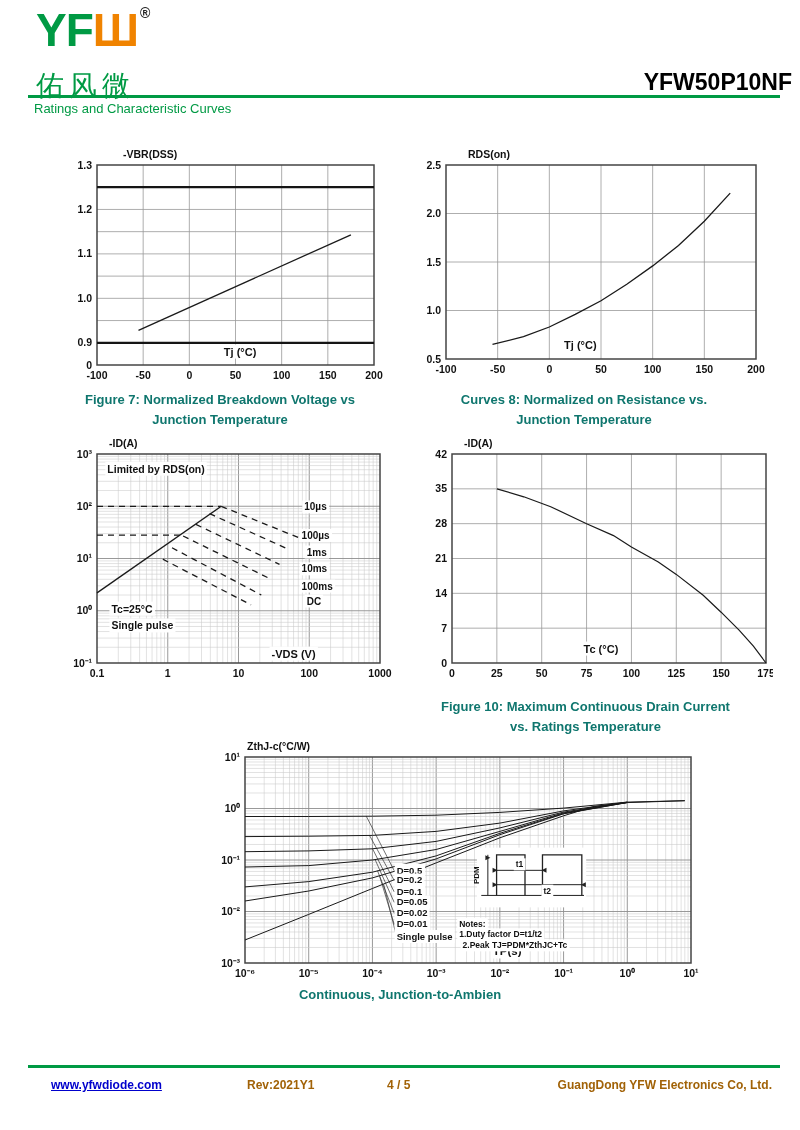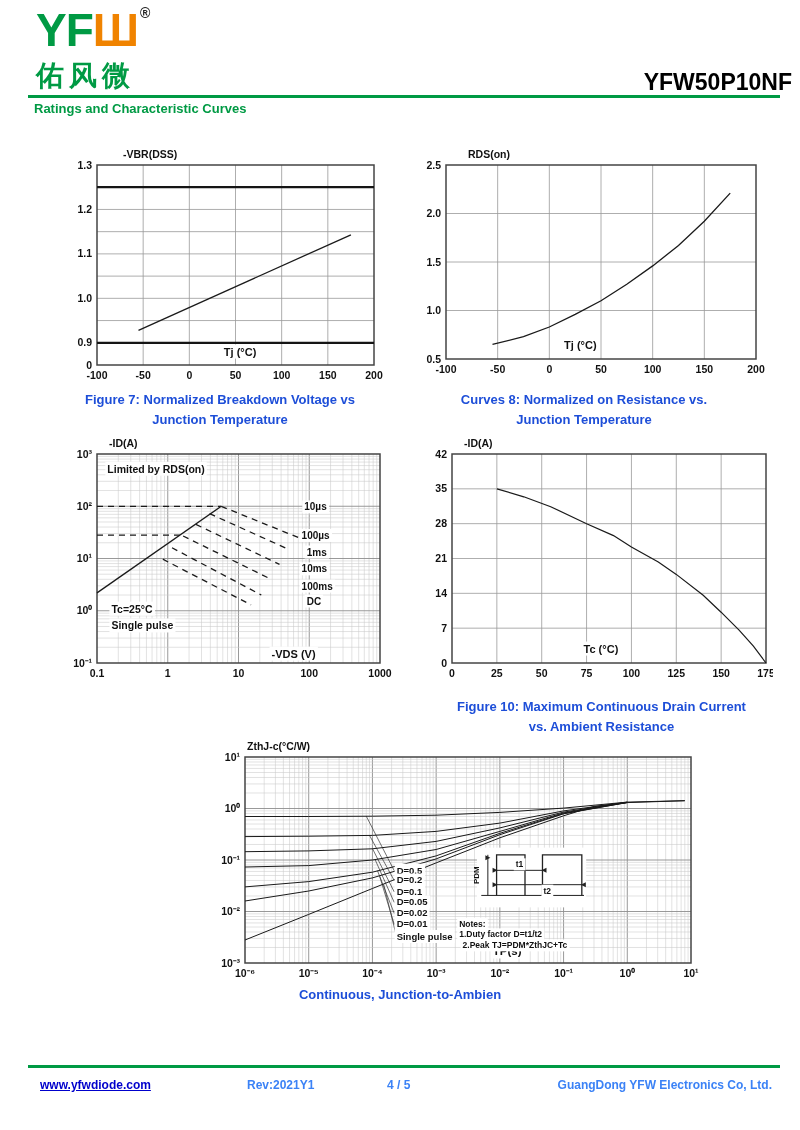--- a/index.html
+++ b/index.html
@@ -5,32 +5,32 @@
   :root{ --green:#009A44; --orange:#F08300; --link:#0000CC; --ink:#111; }
   html,body{margin:0;padding:0;background:#e8e8e8;}
   .page{position:relative;width:800px;height:1130px;background:#ffffff;margin:0 auto;
         font-family:"Liberation Sans", sans-serif;color:var(--ink);overflow:hidden;}
   
   .logo{position:absolute;left:36px;top:6px;line-height:1;}
   .logo-row{font-size:46px;font-weight:800;letter-spacing:-1px;}
   .logo-yf{color:var(--green);}
   .logo-w{color:var(--orange);}
   .logo-reg{font-size:14px;font-weight:700;color:#222;vertical-align:28px;margin-left:2px;}
-  .logo-cn{font-size:28px;font-weight:700;color:var(--green);letter-spacing:5px;margin-top:9px;}
+  .logo-cn{font-size:28px;font-weight:400;color:var(--green);letter-spacing:5px;margin-top:19px;}
   .part-number{position:absolute;top:69px;right:8px;font-size:23px;font-weight:800;color:#000;}
   .rule{position:absolute;left:28px;width:752px;height:3px;background:var(--green);}
   .rule-top{top:95px;} .rule-bottom{top:1065px;}
-  .section-title{position:absolute;left:34px;top:101px;font-size:13px;font-weight:700;color:var(--green);}
+  .section-title{position:absolute;left:34px;top:101px;font-size:13px;font-weight:400;color:var(--green);}
   
   .chart{position:absolute;}
   .chart svg{display:block;}
-  .cap{position:absolute;text-align:center;font-size:13px;font-weight:800;line-height:20px;color:#1d4ed8;}
+  .cap{position:absolute;text-align:center;font-size:13px;font-weight:800;line-height:20px;color:#0f766e;}
   
-  .footer-item{position:absolute;top:1078px;font-size:12px;font-weight:800;color:#3b82f6;}
-  .website{left:40px;color:var(--link);cursor:pointer;}
+  .footer-item{position:absolute;top:1078px;font-size:12px;font-weight:800;color:#a16207;}
+  .website{left:51px;color:var(--link);cursor:pointer;}
   .rev{left:247px;} .pageno{left:387px;} .company{right:28px;margin-left:48px;}
 </style>
 </head>
 <body>
 
 <div class="page">
 
   <div class="logo">
     <div class="logo-row"><span class="logo-yf">YF</span><span class="logo-w">Ш</span><span class="logo-reg">®</span></div>
     <div class="logo-cn">佑风微</div>
@@ -490,23 +490,23 @@
   </div>
 
   <div class="cap" style="left:55px;top:390px;width:330px">
     <div>Figure 7: Normalized Breakdown Voltage vs</div>
     <div>Junction Temperature</div>
   </div>
   <div class="cap" style="left:398px;top:390px;width:372px">
     <div>Curves 8: Normalized on Resistance vs.</div>
     <div>Junction Temperature</div>
   </div>
-  <div class="cap" style="left:414px;top:697px;width:375px">
+  <div class="cap" style="left:398px;top:697px;width:375px">
     <div>Figure 10: Maximum Continuous Drain Current</div>
-    <div>vs. Ambient Resistance</div>
+    <div>vs. Ratings Temperature</div>
   </div>
   <div class="cap" style="left:200px;top:985px;width:400px">
     <div>Continuous, Junction-to-Ambien</div>
   </div>
 
   <div class="rule rule-bottom"></div>
   <a class="footer-item website" href="#">www.yfwdiode.com</a>
   <div class="footer-item rev">Rev:2021Y1</div>
   <div class="footer-item pageno">4 / 5</div>
   <div class="footer-item company">GuangDong YFW Electronics Co, Ltd.</div>

